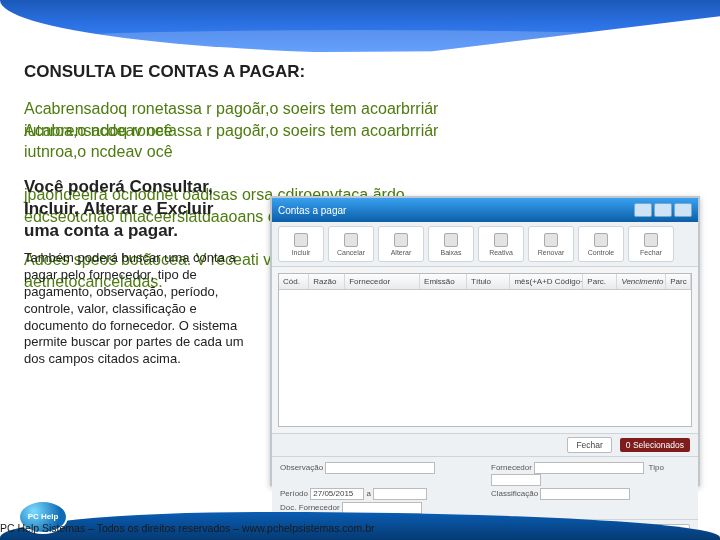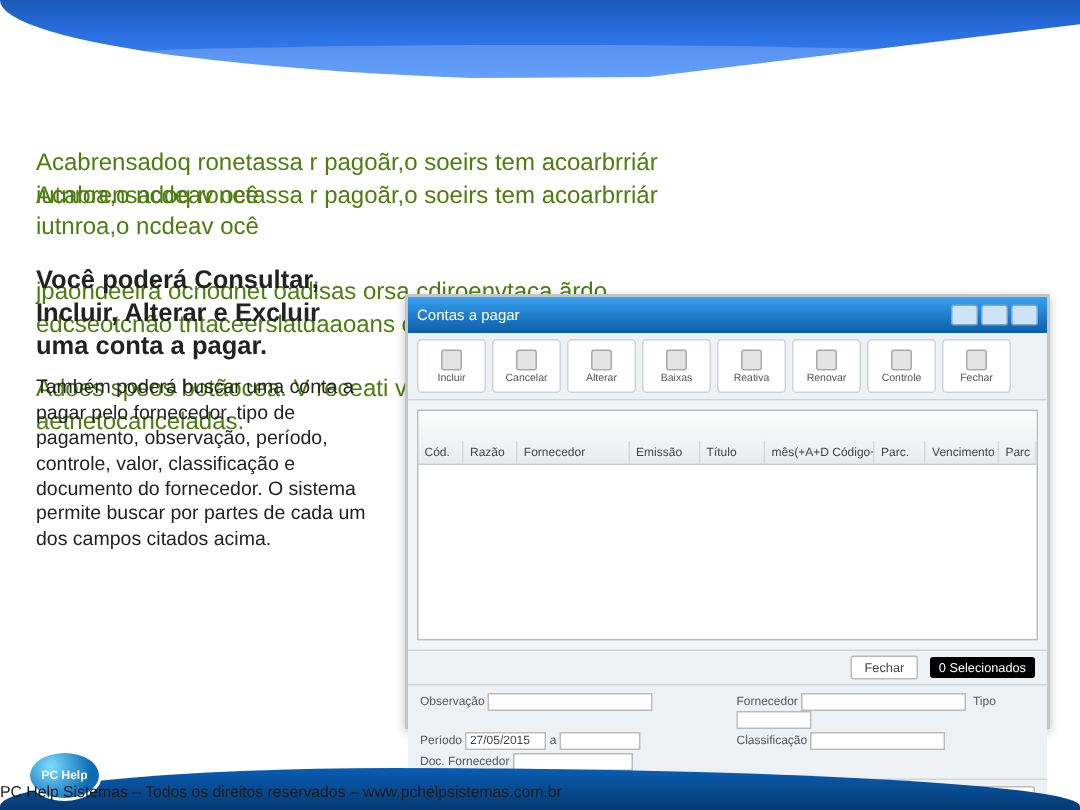--- a/index.html
+++ b/index.html
@@ -71,30 +71,30 @@
   }
   .tbtn .ic{width:14px;height:14px;border:1px solid #aaa;border-radius:2px;margin-bottom:2px;background:#e3e3e3;}
   .ss-grid{
     margin:6px; border:1px solid #b7bcc0; background:#fff;
     height:154px; overflow:hidden;
   }
   .ss-grid-head{
     display:flex; background:linear-gradient(#fdfdfd,#e8eaec);
     border-bottom:1px solid #c7cbce;
   }
-  .gh{ padding:3px 4px; border-right:1px solid #d6d9db; font-size:8px; color:#444; white-space:nowrap; overflow:hidden;margin-top:20px;}
+  .gh{ padding:3px 4px; border-right:1px solid #d6d9db; font-size:8px; color:#444; white-space:nowrap; overflow:hidden;}
   .c0{width:32px;} .c1{width:38px;} .c2{width:80px;} .c3{width:50px;}
-  .c4{width:46px;} .c5{width:78px;} .c6{width:36px;} .c7{width:52px;} .c8{width:26px;}
+  .c4{width:46px;} .c5{width:78px;} .c6{width:36px;} .c7{width:52px;font-style:italic;} .c8{width:26px;}
   .ss-footer1{
     display:flex; align-items:center; justify-content:flex-end; gap:8px;
     padding:3px 8px; border-top:1px solid #cfd4d9; background:#eef1f4;
     font-size:8.5px;
   }
   .fbtn{border:1px solid #bbb; background:#fff; padding:2px 8px; border-radius:2px;}
-  .sel-badge{background:#000000;color:#fff;padding:2px 6px;border-radius:2px;}
+  .sel-badge{background:#7f1d1d;color:#fff;padding:2px 6px;border-radius:2px;}
   .ss-filters{
     background:#eef1f4; padding:5px 8px; font-size:8px; color:#444;
     display:grid; grid-template-columns: 1fr 1fr; gap:2px 12px;
     border-top:1px solid #cfd4d9;
   }
   .flabel{color:#555;}
   .finput{
     display:inline-block; border:1px solid #bbb; background:#fff; height:12px;
     vertical-align:middle; padding:0 2px; min-width:50px;
   }
@@ -122,20 +122,21 @@
     font-size:10.5px; color:#1a1a1a;
   }
 </style>
 </head>
 <body>
 
 <div class="slide">
 
   <div class="top-swoosh"></div>
 
+  <div class="title">CONSULTA DE CONTAS A PAGAR:</div>
 
   <div class="para-overlap">
     <span>Acabrensadoq ronetassa r pagoãr,o soeirs tem acoarbrriár iutnroa,o ncdeav ocê</span>
     <span style="top:0;"></span>
     <div style="position:relative;"></div>
     <div style="white-space:pre-line;">
       <span style="position:relative;display:block;">Acabrensadoq ronetassa r pagoãr,o soeirs tem acoarbrriár iutnroa,o ncdeav ocê</span>
       <span style="position:relative;display:block;">jpaondeelrá ocnodnet oadisas orsa cdiroenvtaça ãrdo edcseotcnão tntaceerslatdaaoans clicar em um</span>
       <span style="position:relative;display:block;">Adoes speos botãocea. V receati v braa a dlicsar veoncvi apnm aetnetocanceladas.</span>
     </div>

